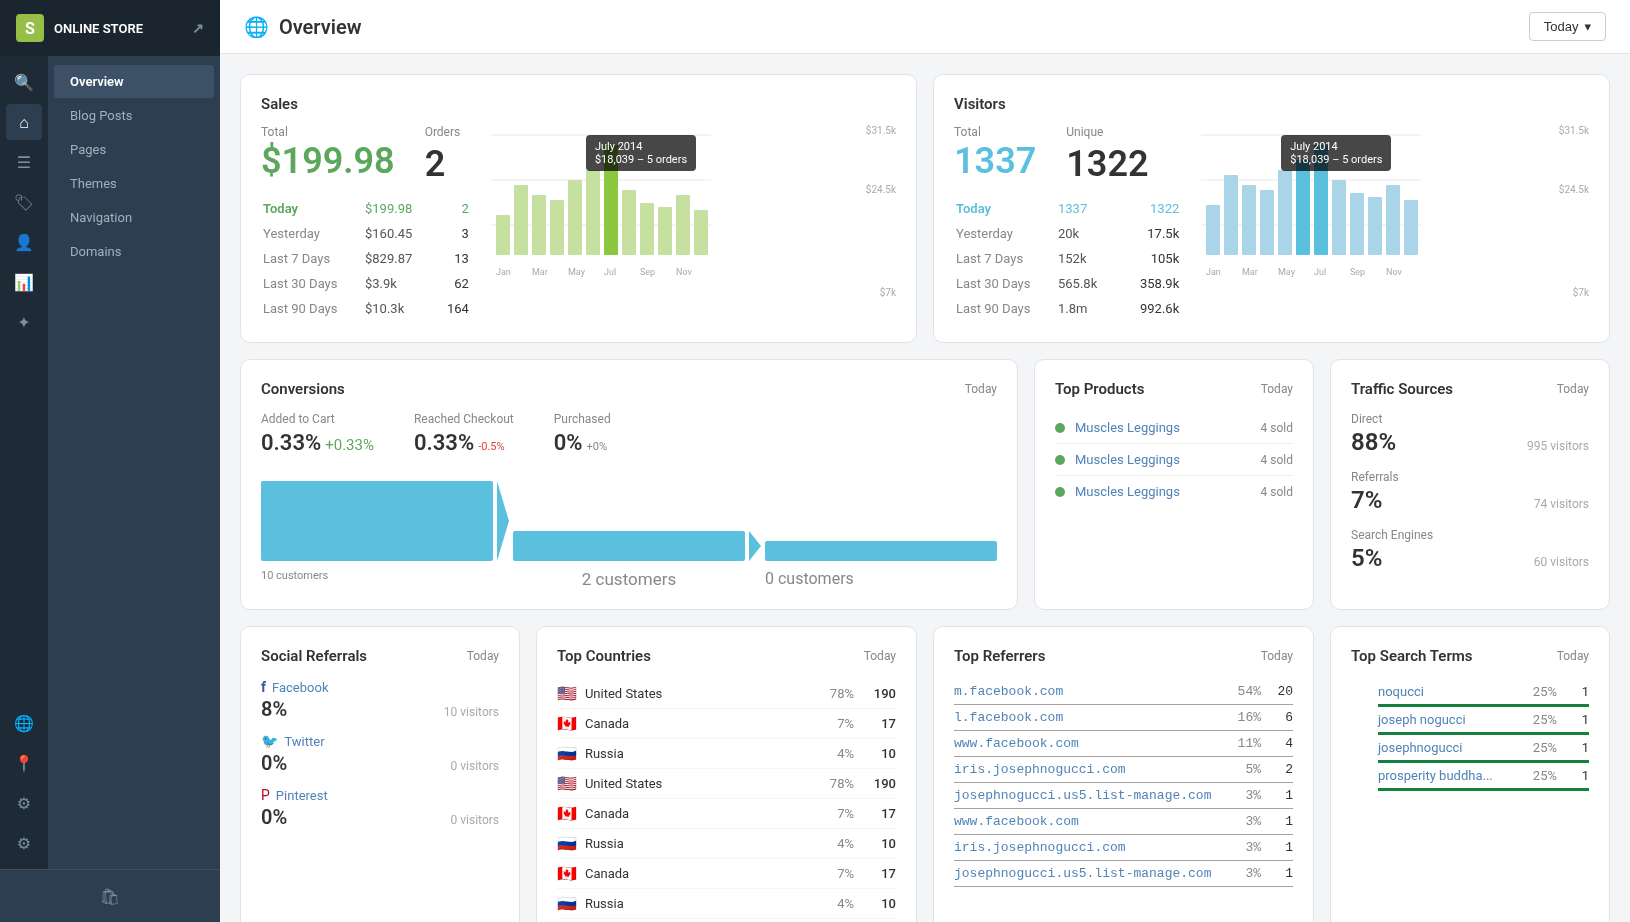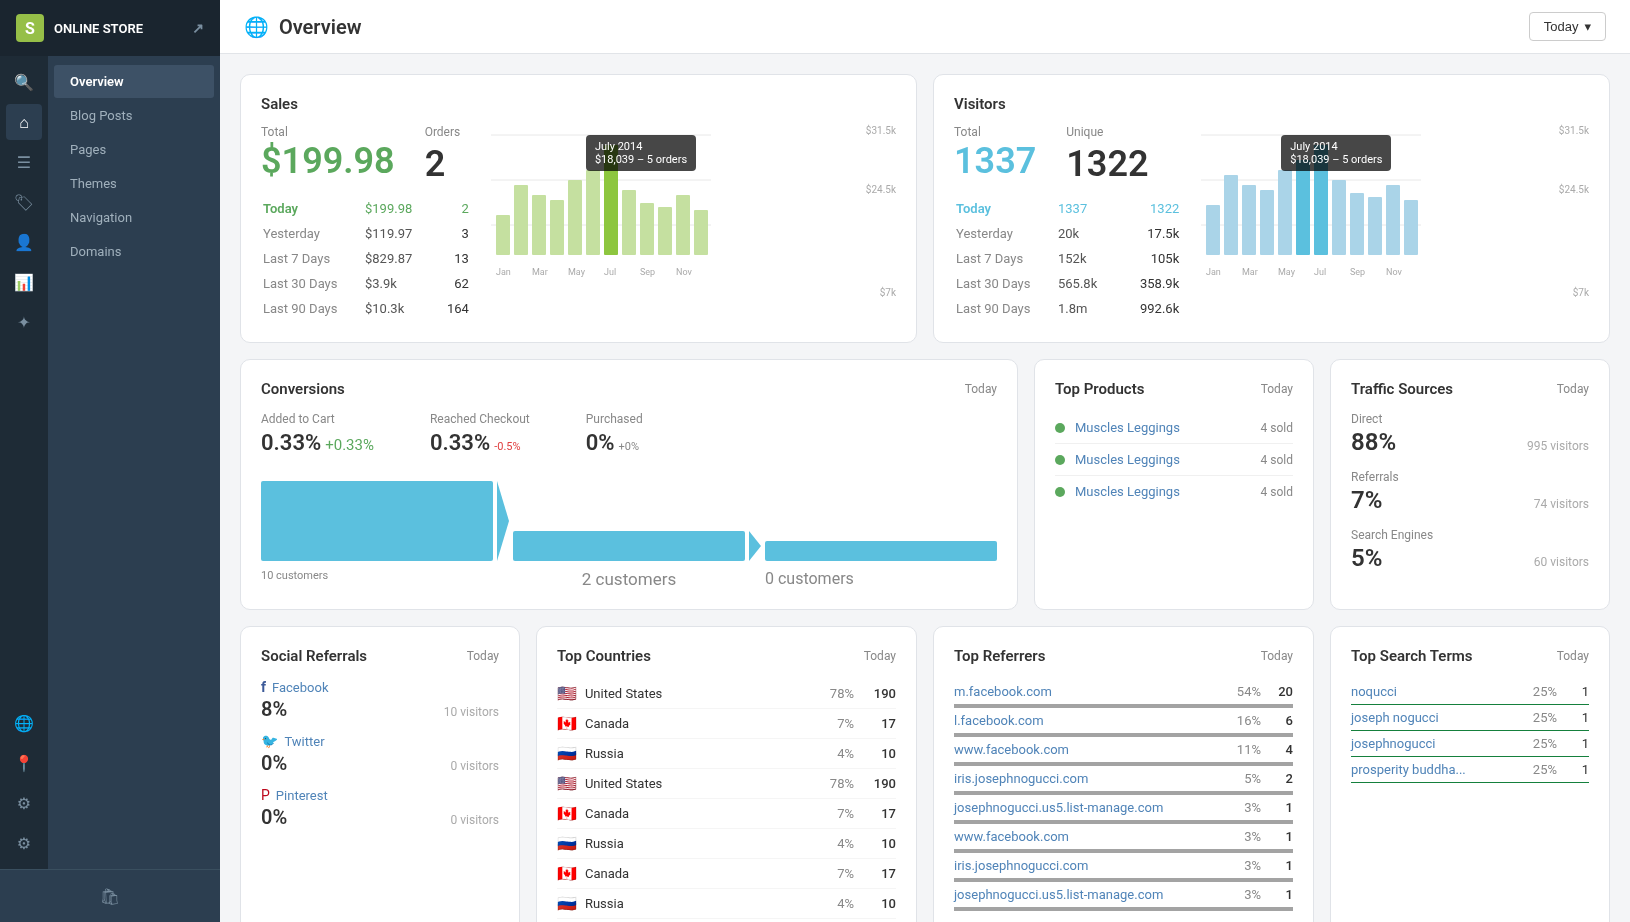--- a/index.html
+++ b/index.html
@@ -143,21 +143,21 @@
     .big-number-blue { color: #5bc0de; }
 
     .orders-number { font-size: 36px; font-weight: 600; color: #333; }
 
     .metric-header { font-size: 12px; color: #888; margin-bottom: 4px; }
 
     
     .conversions-card { flex: 1; }
     .conversions-metrics {
       display: flex;
-      gap: 56px;
+      gap: 40px;
       margin-bottom: 16px;
     }
     .conv-metric { }
     .conv-label { font-size: 12px; color: #888; margin-bottom: 4px; }
     .conv-value { font-size: 22px; font-weight: 600; color: #333; }
     .conv-change-pos { font-size: 15px; color: #5ba85d; text-align: right; }
     .conv-change-neg { font-size: 11px; color: #e04040; }
     .conv-change-zero { font-size: 11px; color: #888; }
 
     
@@ -203,33 +203,35 @@
     .country-name { flex: 1; color: #333; }
     .country-pct { color: #888; margin-right: 12px; width: 40px; text-align: right; }
     .country-count { color: #333; font-weight: 500; width: 30px; text-align: right; }
 
     .referrers-card { flex: 1; }
     .referrer-row {
       display: flex;
       align-items: flex-end;
       padding: 5px 0;
       font-size: 13px;
-      border-bottom: 4px solid #a3a3a3;
+      border-bottom: 1px solid #a3a3a3;
+      font-family: Liberation Mono, monospace;
     }
     .referrer-name { flex: 1; color: #5084b8; }
     .referrer-pct { color: #888; margin-right: 12px; width: 40px; text-align: right; }
     .referrer-count { color: #333; font-weight: 500; width: 20px; text-align: right; }
 
     .search-terms-card { width: 280px; }
     .search-row {
       display: flex;
       align-items: flex-start;
       padding: 5px 0;
       font-size: 13px;
-      border-bottom: 1px solid #15803d;
+      border-bottom: 3px solid #15803d;
+      margin-left: 27px;
     }
     .search-term { flex: 1; color: #5084b8; }
     .search-pct { color: #888; margin-right: 12px; width: 40px; text-align: right; }
     .search-count { color: #333; width: 20px; text-align: right; }
 
     .card-header {
       display: flex;
       justify-content: space-between;
       align-items: center;
       margin-bottom: 14px;
@@ -315,21 +317,21 @@
             </div>
             <table class="stat-table">
               <tbody>
                   <tr>
                 <td style="color:#5ba85d;font-weight:600;">Today</td>
                 <td style="width:80px;color:#5ba85d;">$199.98</td>
                 <td style="color:#5ba85d;">2</td>
               </tr>
               <tr>
                 <td>Yesterday</td>
-                <td>$119.97</td>
+                <td>$160.45</td>
                 <td>3</td>
               </tr>
               <tr>
                 <td>Last 7 Days</td>
                 <td>$829.87</td>
                 <td>13</td>
               </tr>
               <tr>
                 <td>Last 30 Days</td>
                 <td>$3.9k</td>

